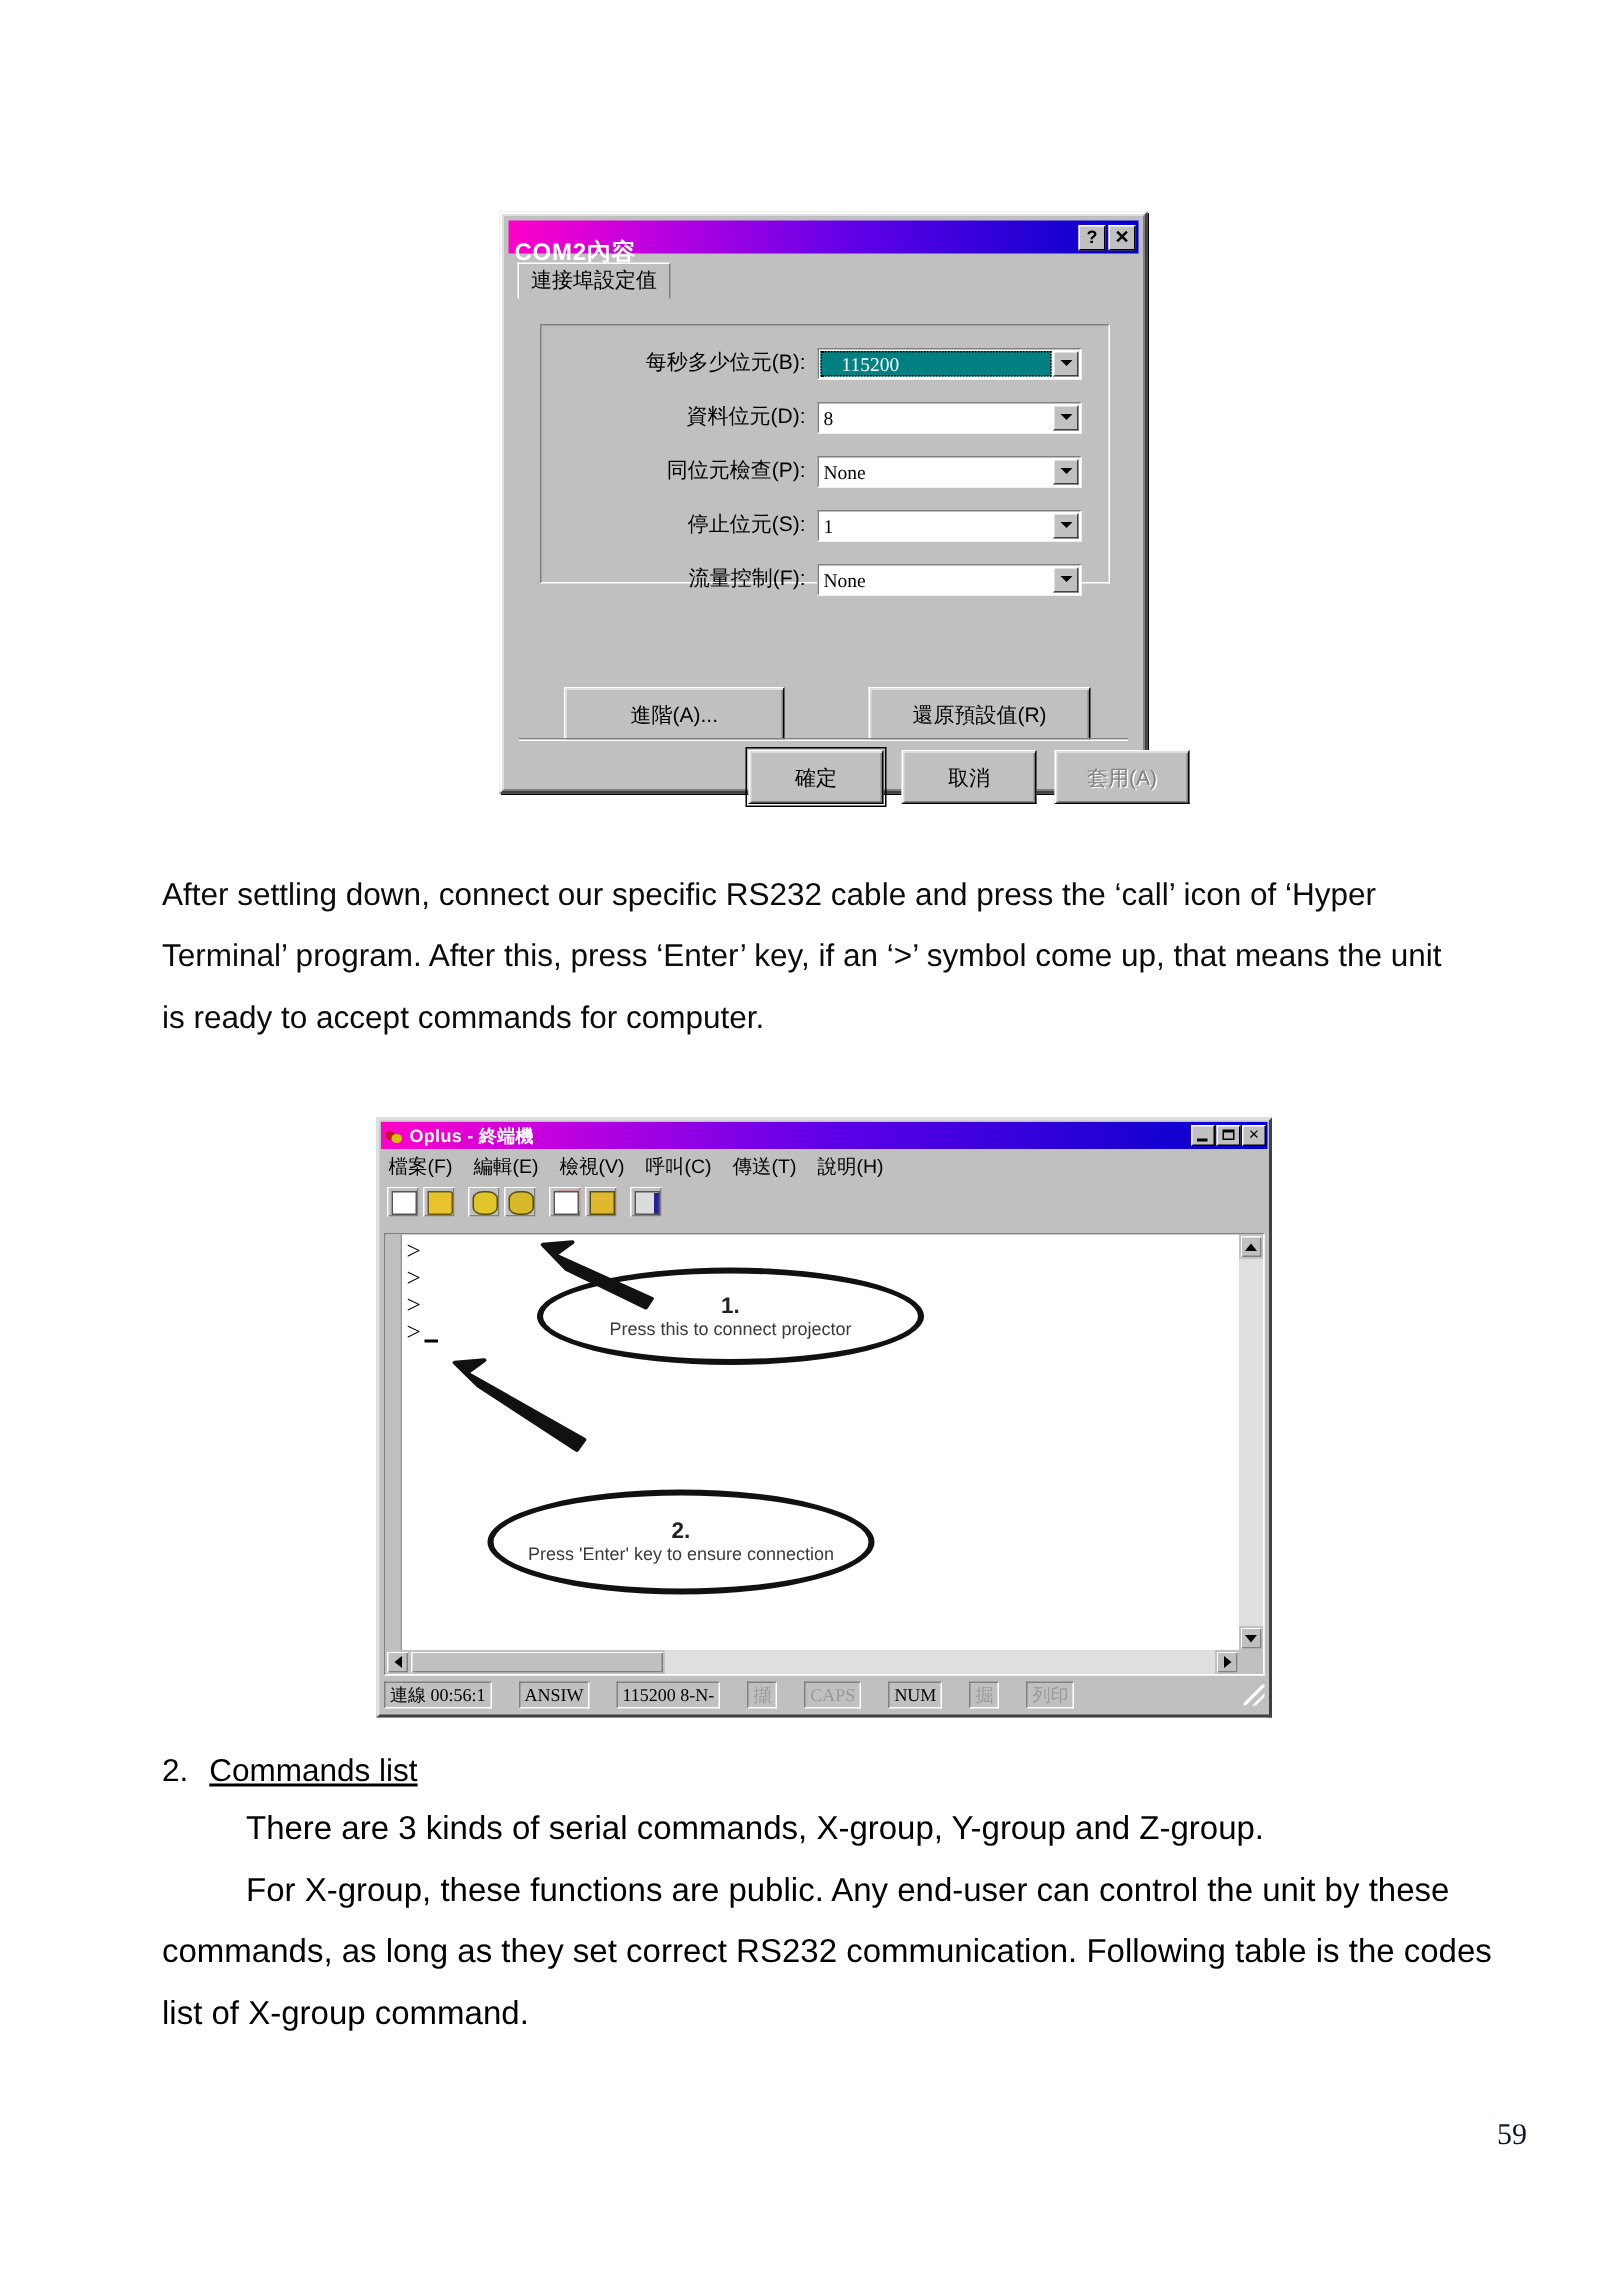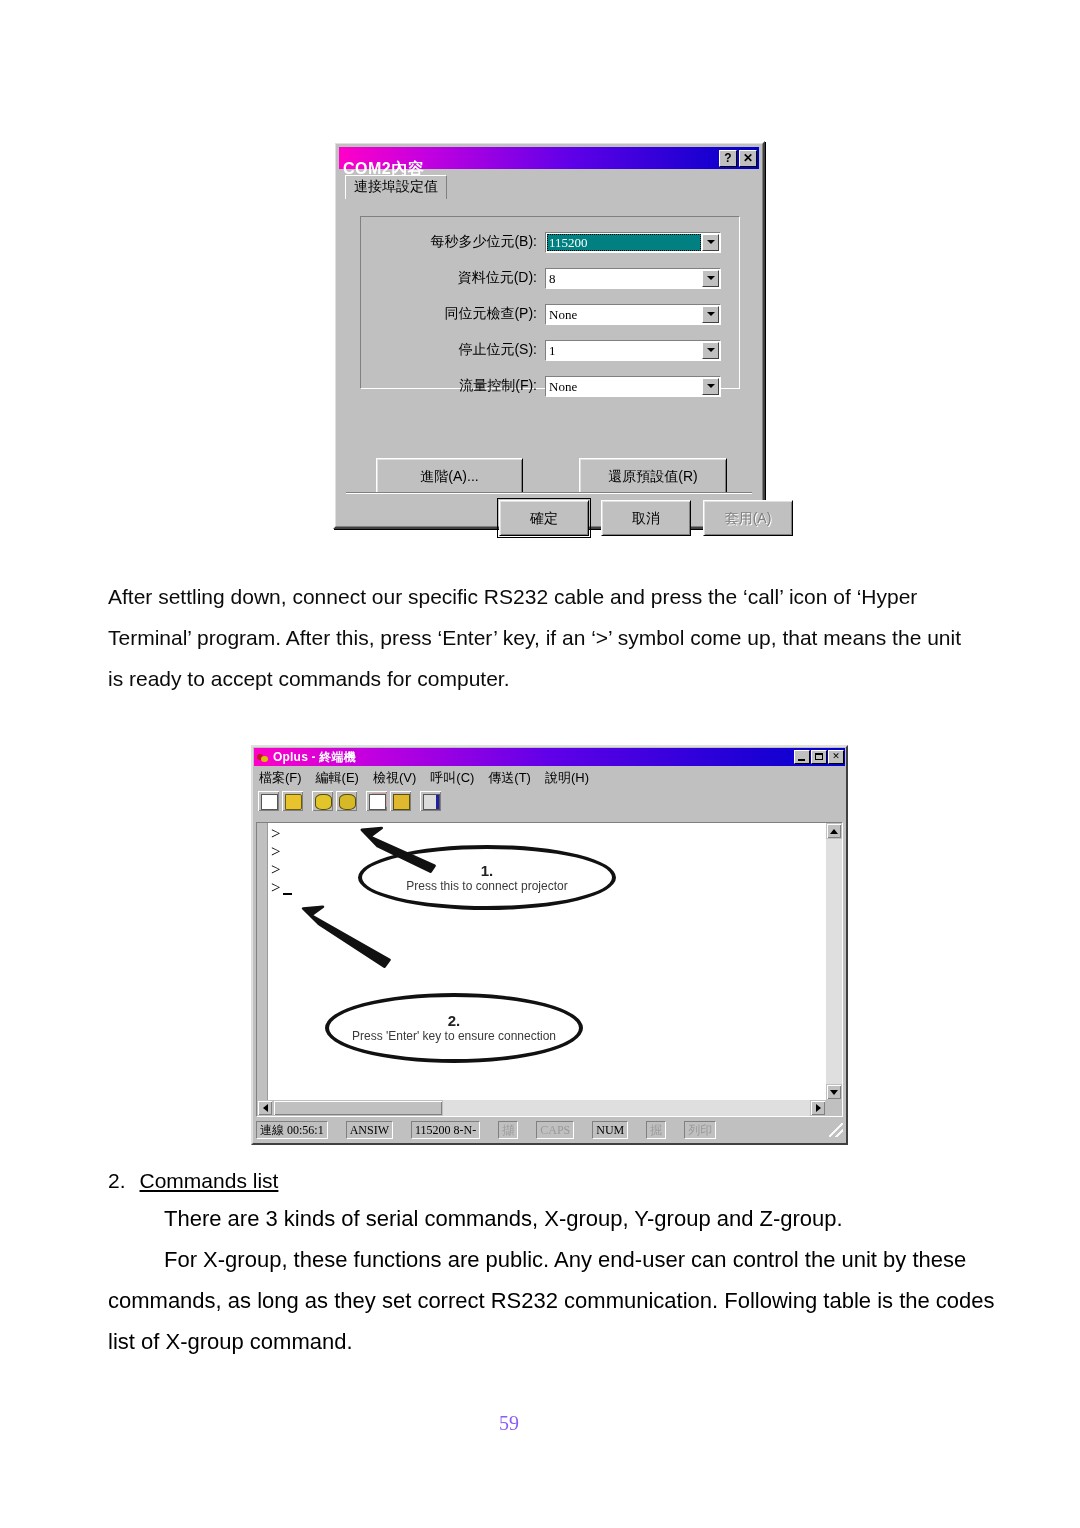--- a/index.html
+++ b/index.html
@@ -139,21 +139,21 @@
     font-family: "Liberation Serif", serif;
     overflow: hidden;
     white-space: nowrap;
   }
   .combo.selected .combo-value {
     background: #008080;
     color: #ffffff;
     outline: 1px dotted #000;
     outline-offset: -1px;
     margin: 1px;
-    padding-left: 2px;
+    padding-left: 14px;
     line-height: 17px;
   }
   .combo-arrow {
     width: 17px;
     height: 17px;
     margin: 1px 1px 0 0;
     background: #c0c0c0;
     border-top: 1px solid #ffffff;
     border-left: 1px solid #ffffff;
     border-right: 1px solid #404040;
@@ -493,25 +493,25 @@
     line-height: 41px;
     text-align: justify;
   }
   .indent { text-indent: 56px; }
   .noindent { text-align: left; }
 
   #page-number {
     position: absolute;
     left: 0; right: 0;
     top: 1412px;
-    text-align: center;
+    text-align: right;
     padding-right: 62px;
     font-family: "Liberation Serif", serif;
     font-size: 20px;
-    color: #8b5cf6;
+    color: #0f172a;
   }
 </style>
 </head>
 <body>
 
 <div class="dlg">
   <div class="dlg-inner">
 
     <div class="dlg-title">
       <span class="dlg-title-text">COM2內容</span>

